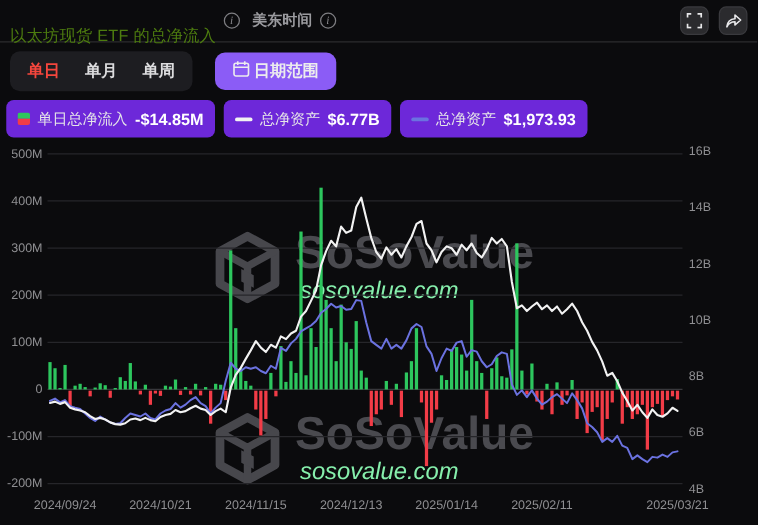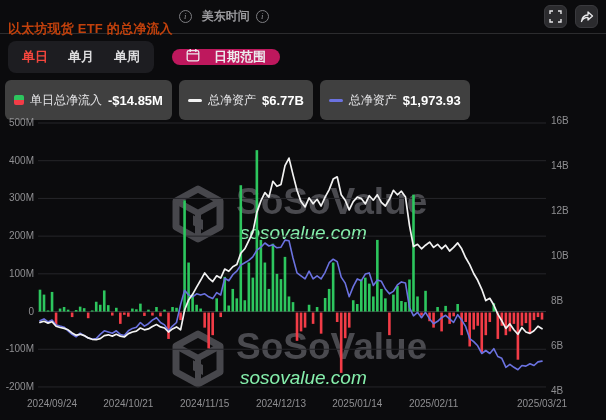--- a/index.html
+++ b/index.html
@@ -3,43 +3,43 @@
 <meta charset="utf-8">
 <style>
   * { margin:0; padding:0; box-sizing:border-box; }
   html,body { width:606px; height:420px; background:#0b0b0d; overflow:hidden; }
   body { font-family:"Liberation Sans","DejaVu Sans",sans-serif; color:#e8e8ea; position:relative; }
   .app { position:absolute; inset:0; background:#0b0b0d; }
 
   
   .header { position:absolute; left:0; top:0; width:606px; height:34px;
             display:flex; align-items:center; padding:0 8px; border-bottom:1px solid #2c2c2e; }
-  .title { font-size:13px; font-weight:bold; color:#c2410c; letter-spacing:.2px;margin-top:24px; }
+  .title { font-size:13px; font-weight:normal; color:#4d7c0f; letter-spacing:.2px;margin-top:24px; }
   .info-circle { width:13px; height:13px; border:1px solid #7e7e82; border-radius:50%;
                  color:#8d8d91; font-size:9px; line-height:11px; text-align:center;
                  margin-left:6px; flex:0 0 auto; font-style:italic; font-family:"Liberation Serif",serif; }
   .tz { font-size:12px; color:#9a9a9e; margin-left:10px; font-weight:bold; }
   .header-spacer { flex:1; }
   .icon-btn { width:23px; height:23px; background:#2b2b2e; border:1px solid #3a3a3e; border-radius:6px;
               display:flex; align-items:center; justify-content:center; margin-left:8px; cursor:pointer; }
   .icon-btn svg { display:block; }
 
   
   .controls { position:absolute; left:8px; top:42px; height:30px; display:flex; align-items:center; }
   .tab-group { display:flex; align-items:center; background:#1d1d21; border-radius:8px; height:30px; padding:16px 4px; }
   .tab { font-size:13px; font-weight:bold; color:#dcdcde; padding:0 10px; line-height:30px; cursor:pointer; }
   .tab.active { color:#f5463d; }
-  .date-btn { display:flex; align-items:center; gap:14px; background:#be185d; border-radius:8px;
-              height:16px; padding:0 14px; margin-left:18px; cursor:pointer; }
+  .date-btn { display:flex; align-items:center; gap:3px; background:#8b5cf6; border-radius:8px;
+              height:30px; padding:0 14px; margin-left:18px; cursor:pointer; }
   .date-btn .lbl { font-size:13px; font-weight:bold; color:#ececee; }
 
   
   .legend { position:absolute; left:5px; top:80px; display:flex; align-items:center; gap:7px; }
-  .pill { display:flex; align-items:center; gap:6px; background:#404040; border-radius:6px;
-          height:40px; padding:0 9px; cursor:pointer; }
+  .pill { display:flex; align-items:center; gap:6px; background:#6d28d9; border-radius:6px;
+          height:30px; padding:0 9px; cursor:pointer; }
   .pill .lbl { font-size:12px; color:#e6e6e8; }
   .pill .val { font-size:13px; font-weight:bold; color:#ffffff; }
   .sw-bar { width:10px; height:10px; border-radius:2px; overflow:hidden; display:flex; flex-direction:column; }
   .sw-bar .g { flex:1; background:#2dc65e; } .sw-bar .r { flex:1; background:#f23c47; }
   .sw-dash { width:14px; height:3px; border-radius:2px; }
   .sw-dash.white { background:#f2f2f2; } .sw-dash.blue { background:#6b72e0; }
 
   
   .wm { position:absolute; display:flex; align-items:center; gap:12px; z-index:1; pointer-events:none; }
   .wm .cube svg { display:block; }

